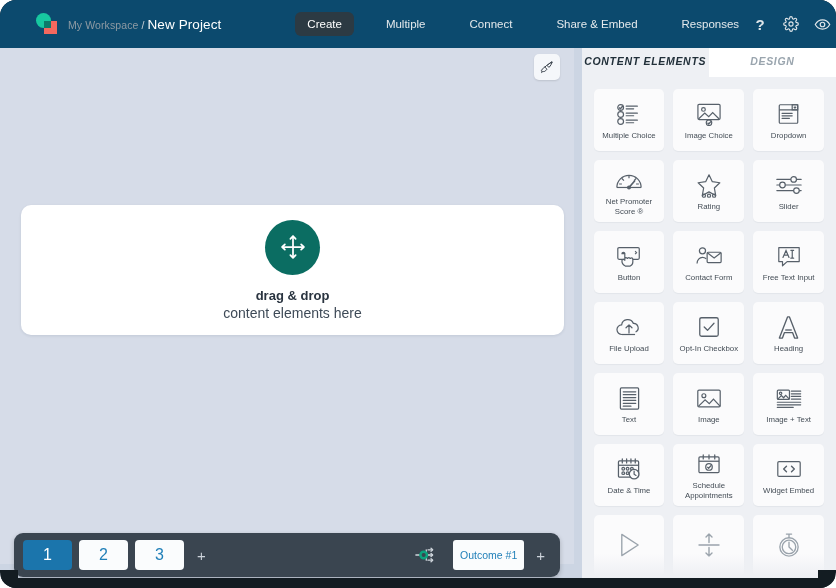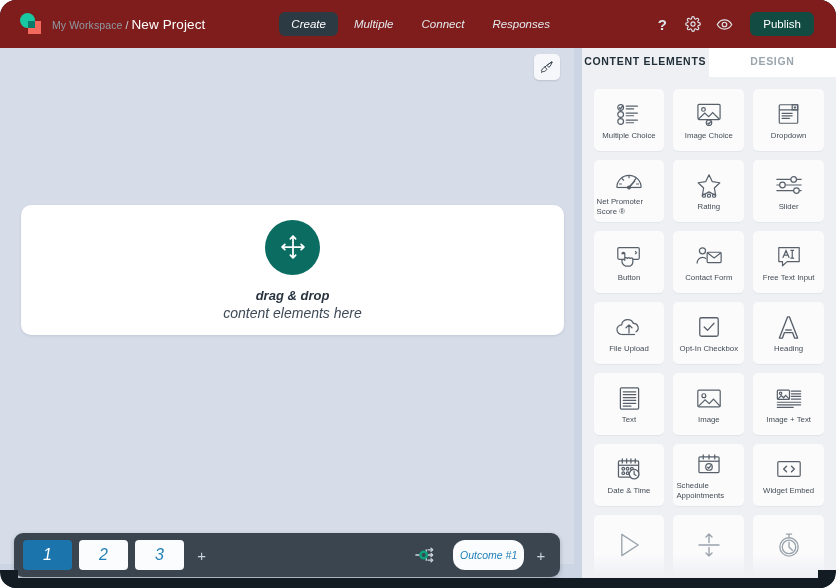--- a/index.html
+++ b/index.html
@@ -21,24 +21,24 @@
     background: #131c22;
     border-radius: 16px;
     overflow: hidden;
   }
 
   
   #header {
     position: absolute;
     left: 0; top: 0;
     width: 836px; height: 48px;
-    background: #7f1d1d;
-    display: flex;
-    align-items: center;
-    padding: 0 12px;
+    background: #0c4a6e;
+    display: flex;
+    align-items: center;
+    padding: 0 28px;
     z-index: 20;
   }
 
   #logo {
     position: relative;
     width: 22px; height: 22px;
     margin-left: 8px;
     margin-right: 10px;
     flex: none;
   }
@@ -71,23 +71,22 @@
   .breadcrumb .sep { margin: 0 3px; color: #c8d0d6; }
   .breadcrumb .proj {
     color: #ffffff;
     font-size: 13.5px;
     letter-spacing: .1px;
   }
 
   #main-nav {
     display: flex;
     align-items: center;
-    gap: 4px;
+    gap: 20px;
     margin-left: 74px;
-    font-style: italic;
   }
   .nav-tab {
     font-size: 11.5px;
     color: #e4e9ec;
     padding: 6px 12px;
     border-radius: 6px;
     white-space: nowrap;
     cursor: pointer;
   }
   .nav-tab.active {
@@ -135,21 +134,20 @@
     display: flex;
   }
 
   
   #canvas-wrap {
     position: relative;
     width: 599px;
     height: 544px;
     background: #ccd5e3;
     overflow: hidden;
-    font-style: italic;
   }
   #canvas-bg {
     position: absolute;
     left: 0; top: 0;
     width: 574px; height: 520px;
     background: #d6dce8;
   }
 
   #brush-btn {
     position: absolute;
@@ -237,21 +235,21 @@
   #bar-spacer { flex: 1; }
   #logic-icon {
     margin-right: 12px;
     display: flex;
     align-items: center;
     cursor: pointer;
   }
   .outcome-chip {
     height: 30px;
     background: #fafcfd;
-    border-radius: 12px;
+    border-radius: 3px;
     display: flex;
     align-items: center;
     justify-content: center;
     font-size: 10.5px;
     color: #1f7fb8;
     padding: 0 7px;
     margin-right: 6px;
     cursor: pointer;
     white-space: nowrap;
   }
@@ -260,20 +258,21 @@
   #side-panel {
     width: 262px;
     height: 544px;
     background: #eef0f4;
     position: relative;
     overflow: hidden;
   }
   #panel-tabs {
     display: flex;
     height: 33px;
+    font-style: italic;
   }
   .ptab {
     flex: 1;
     display: flex;
     align-items: center;
     justify-content: center;
     font-size: 10.5px;
     font-weight: bold;
     letter-spacing: .7px;
     cursor: pointer;
@@ -309,21 +308,21 @@
     height: 30px;
     display: flex;
     align-items: center;
     justify-content: center;
     color: #57606a;
     margin-bottom: 2px;
   }
   .el-label {
     font-size: 7.8px;
     color: #434c55;
-    text-align: left;
+    text-align: center;
     line-height: 1.25;
   }
 
   
   #panel-fade {
     position: absolute;
     left: 0; bottom: 0;
     width: 262px; height: 34px;
     background: linear-gradient(to bottom, rgba(238,240,244,0), rgba(238,240,244,.96) 62%, #eef0f4);
     pointer-events: none;
@@ -362,20 +361,21 @@
     </div>
 
     <div class="breadcrumb">
       <span>My Workspace</span><span class="sep">/</span><span class="proj">New Project</span>
     </div>
 
     <div id="main-nav">
       <div class="nav-tab active">Create</div>
       <div class="nav-tab">Multiple</div>
       <div class="nav-tab">Connect</div>
+      <div class="nav-tab">Share &amp; Embed</div>
       <div class="nav-tab">Responses</div>
     </div>
 
     <div id="header-right">
       <div class="hicon" id="help-icon">?</div>
       <div class="hicon">
         <svg width="16" height="16" viewBox="0 0 24 24" fill="none" stroke="currentColor" stroke-width="1.7">
           <circle cx="12" cy="12" r="3.1"></circle>
           <path d="M19.4 15a1.6 1.6 0 0 0 .3 1.8l.1.1a2 2 0 1 1-2.8 2.8l-.1-.1a1.6 1.6 0 0 0-1.8-.3 1.6 1.6 0 0 0-1 1.5V21a2 2 0 1 1-4 0v-.1A1.6 1.6 0 0 0 9 19.4a1.6 1.6 0 0 0-1.8.3l-.1.1a2 2 0 1 1-2.8-2.8l.1-.1a1.6 1.6 0 0 0 .3-1.8 1.6 1.6 0 0 0-1.5-1H3a2 2 0 1 1 0-4h.1A1.6 1.6 0 0 0 4.6 9a1.6 1.6 0 0 0-.3-1.8l-.1-.1a2 2 0 1 1 2.8-2.8l.1.1a1.6 1.6 0 0 0 1.8.3H9a1.6 1.6 0 0 0 1-1.5V3a2 2 0 1 1 4 0v.1a1.6 1.6 0 0 0 1 1.5 1.6 1.6 0 0 0 1.8-.3l.1-.1a2 2 0 1 1 2.8 2.8l-.1.1a1.6 1.6 0 0 0-.3 1.8V9a1.6 1.6 0 0 0 1.5 1H21a2 2 0 1 1 0 4h-.1a1.6 1.6 0 0 0-1.5 1z"></path>
         </svg>

